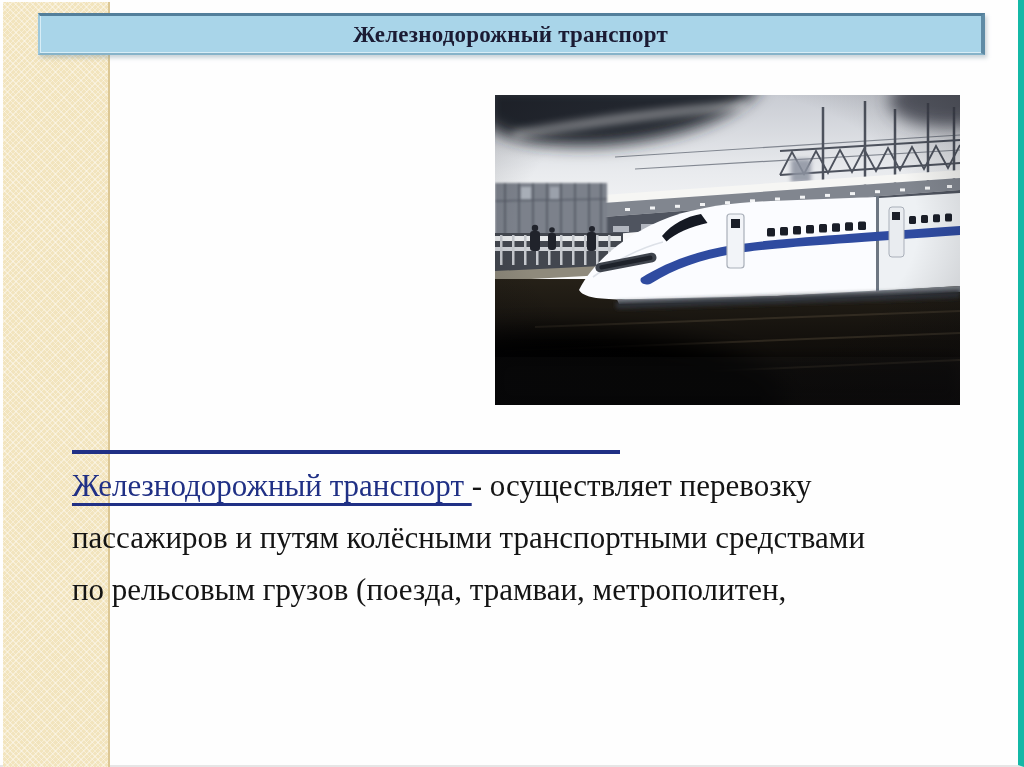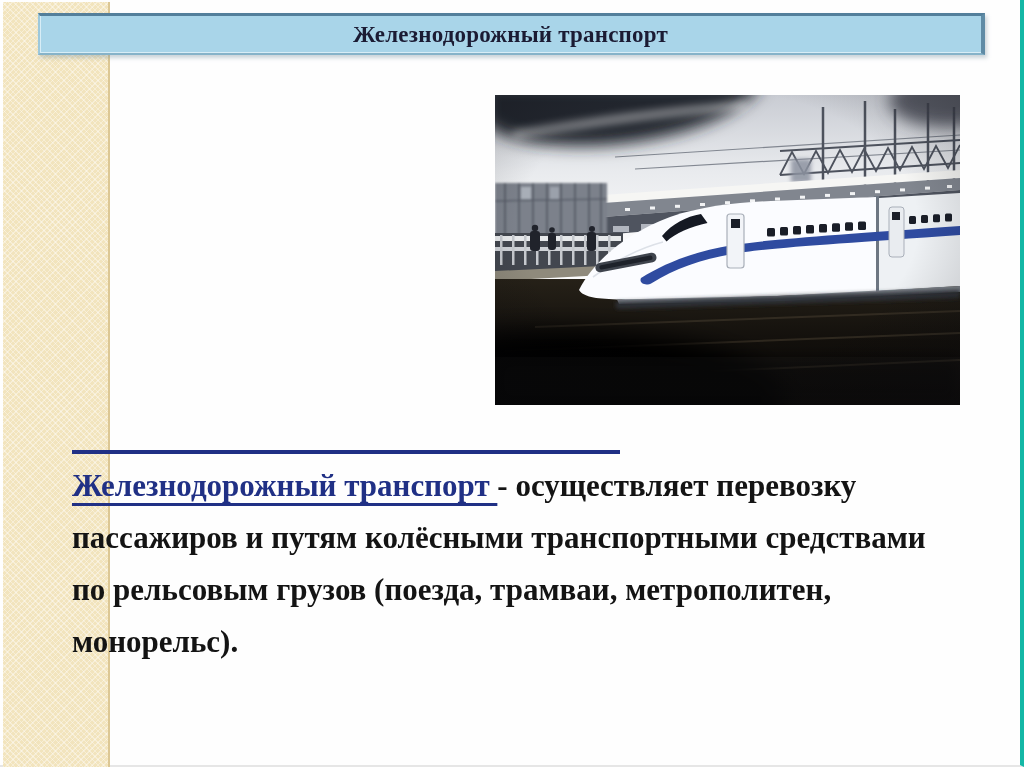--- a/index.html
+++ b/index.html
@@ -4,21 +4,21 @@
 <style>
   html, body { margin:0; padding:0; }
   body {
     width:1024px; height:767px; overflow:hidden;
     background:#ffffff;
     font-family:"Liberation Serif", serif;
   }
   .slide {
     position:relative; width:1024px; height:767px; box-sizing:border-box;
     background:#fefefe;
-    border-right:4px solid #14b8a6; border-bottom:2px solid #e6e6e6;
+    border-right:6px solid #14b8a6; border-bottom:2px solid #e6e6e6;
   }
   
   .side-stripe {
     position:absolute; left:3px; top:2px; width:105px; height:765px;
     background-color:var(--side-stripe, #f2e4bd);
     background-image:
       repeating-linear-gradient(45deg,  rgba(255,255,255,.38) 0 1px, transparent 1px 4px),
       repeating-linear-gradient(-45deg, rgba(255,255,255,.38) 0 1px, transparent 1px 4px);
     border-right:2px solid #dcc794;
   }
@@ -40,21 +40,21 @@
   
   .photo { position:absolute; left:495px; top:95px; width:465px; height:310px; margin:0; }
   .photo svg { display:block; width:465px; height:310px; }
   
   .text-block { position:absolute; left:72px; top:450px; width:890px; }
   .top-rule {
     width:548px; height:4px; margin:0 0 6px 0;
     background:var(--rule-color, #203085);
   }
   .line {
-    margin:0; font-size:31px; font-weight:bold; line-height:52px;
+    margin:0; font-size:31px; font-weight:normal; line-height:52px;
     color:var(--body-text-color, #141414); white-space:nowrap;
   }
   .link {
     color:var(--link-color, #203085);
     text-decoration:underline;
     text-decoration-thickness:3px;
     text-underline-offset:7px;
     cursor:pointer;
   }
 </style>
@@ -257,16 +257,15 @@
 
       <rect x="0" y="0" width="465" height="310" fill="url(#vig)"></rect>
     </svg>
   </figure>
 
   <div class="text-block">
     <div class="top-rule"></div>
     <p class="line"><a class="link">Железнодорожный транспорт </a><span>- осуществляет перевозку</span></p>
     <p class="line">пассажиров и путям колёсными транспортными средствами</p>
     <p class="line">по рельсовым грузов (поезда, трамваи, метрополитен,</p>
-    <p class="line">монорельс).</p>
   </div>
 
 </div>
 
 </body></html>

